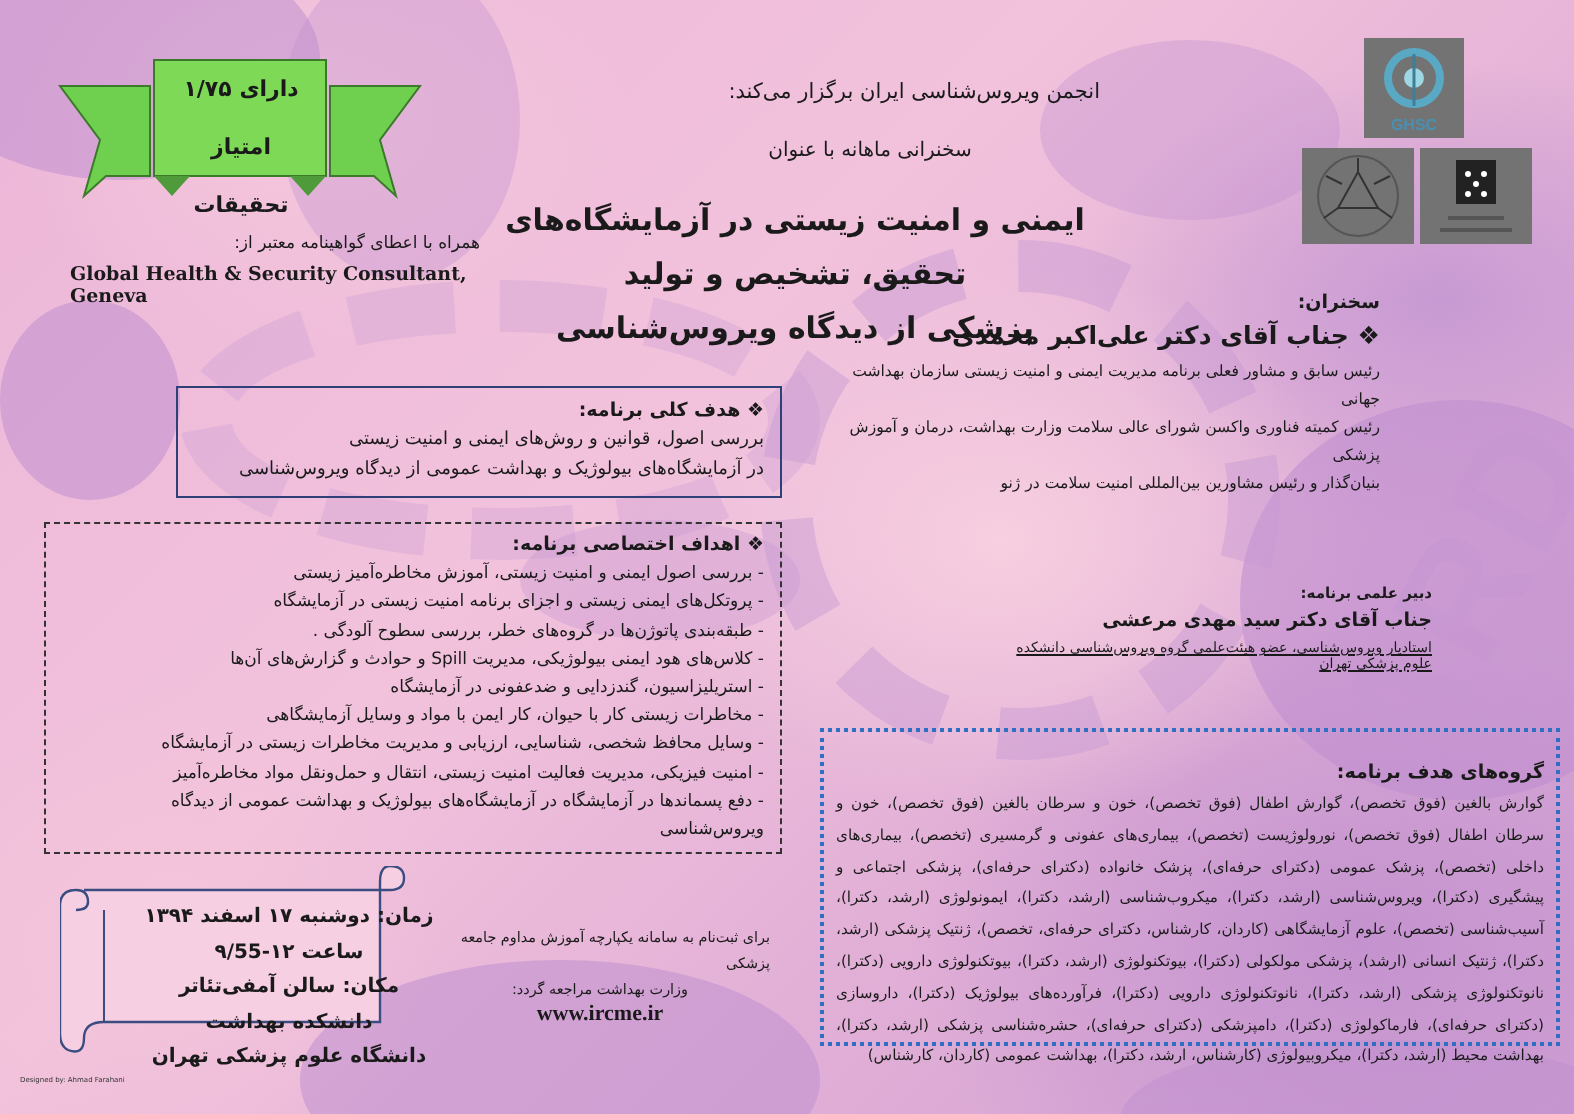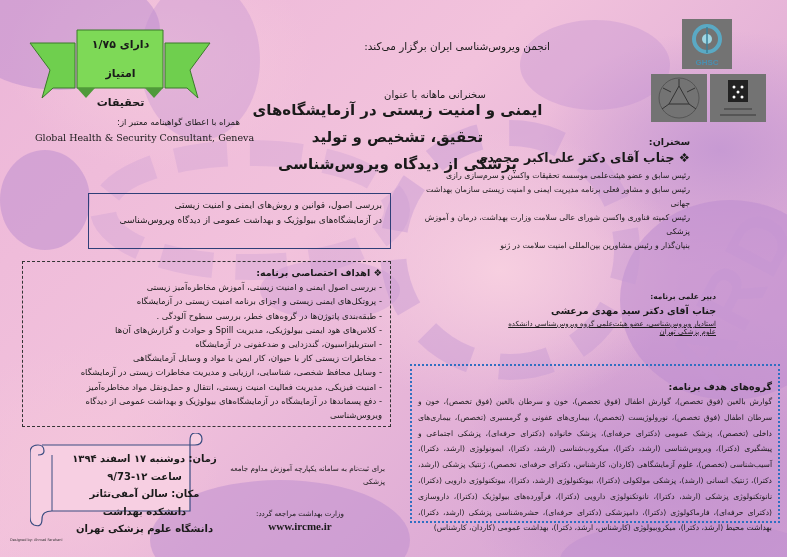--- a/index.html
+++ b/index.html
@@ -24,40 +24,40 @@
     .gear {
       position: absolute; border-radius: 50%;
       border: 26px dashed #c79ad4; opacity: .45;
     }
     .bg-text {
       position: absolute; font-family: "Liberation Sans", sans-serif; font-weight: bold;
       color: #c797d3; opacity: .6; transform: rotate(-62deg);
       font-size: 80px; letter-spacing: 4px;
     }
     .rtl { direction: rtl; text-align: right; }
-    .center { text-align: center; margin-top: 19px; }
+    .center { text-align: center; }
 
     
     .hdr-organizer { position: absolute; left: 350px; top: 40px; width: 200px; font-size: 10.5px; }
     .hdr-subtitle { position: absolute; left: 360px; top: 70px; width: 150px; font-size: 10px; }
     .hdr-title {
       position: absolute; left: 230px; top: 97px; width: 335px;
       font-size: 15px; font-weight: bold; line-height: 27px; direction: rtl; text-align: center;
     }
 
     
     .ribbon { position: absolute; left: 0; top: 10px; width: 240px; height: 95px; }
     .ribbon-text {
       position: absolute; left: 78px; top: 20px; width: 85px;
       font-size: 11px; font-weight: bold; line-height: 29px; text-align: center; direction: rtl;
     }
     .cert-line { position: absolute; left: 90px; top: 117px; width: 150px; font-size: 8.5px; }
     .cert-org {
       position: absolute; left: 35px; top: 132px; width: 230px;
-      font-family: "DejaVu Serif", serif; font-weight: normal; font-size: 9.5px;
+      font-family: "DejaVu Serif", serif; font-weight: bold; font-size: 9.5px;
     }
 
     
     .logo { position: absolute; background: #737373; }
     .logo-ghsc { left: 682px; top: 19px; width: 50px; height: 50px; }
     .logo-ivs  { left: 651px; top: 74px; width: 56px; height: 48px; }
     .logo-tums { left: 710px; top: 74px; width: 56px; height: 48px; }
 
     
     .box-general {
@@ -66,21 +66,21 @@
       font-size: 9px; line-height: 15px;
     }
     .box-head { font-weight: bold; font-size: 9.5px; }
     .box-specific {
       position: absolute; left: 22px; top: 261px; width: 369px; height: 166px;
       border: 1.5px dashed #333; padding: 4px 8px;
       font-size: 8.5px; line-height: 14.2px;
     }
 
     
-    .speakers { position: absolute; left: 420px; top: 136px; width: 270px; }
+    .speakers { position: absolute; left: 420px; top: 146px; width: 270px; }
     .spk-label { font-size: 9.5px; font-weight: bold; margin-bottom: 3px; }
     .spk-name { font-size: 12.5px; font-weight: bold; margin-bottom: 4px; }
     .spk-line { font-size: 7.8px; line-height: 14px; }
 
     .secretary { position: absolute; left: 496px; top: 292px; width: 220px; }
     .sec-label { font-size: 7.5px; font-weight: bold; }
     .sec-name { font-size: 9.5px; font-weight: bold; margin: 4px 0; }
     .sec-line { font-size: 7px; text-decoration: underline; }
 
     
@@ -170,41 +170,41 @@
       <circle cx="32" cy="13" r="1.5" fill="#fff"></circle>
     <circle cx="28" cy="18" r="1.5" fill="#fff"></circle>
       <circle cx="24" cy="23" r="1.5" fill="#fff"></circle>
     <circle cx="32" cy="23" r="1.5" fill="#fff"></circle>
     <rect x="14" y="34" width="28" height="2" fill="#555"></rect>
     <rect x="10" y="40" width="36" height="2" fill="#555"></rect>
   </svg>
 </div>
 
 <div class="box-general rtl">
+  <div class="box-head">❖ هدف کلی برنامه:</div>
   <div>بررسی اصول، قوانین و روش‌های ایمنی و امنیت زیستی</div>
   <div>در آزمایشگاه‌های بیولوژیک و بهداشت عمومی از دیدگاه ویروس‌شناسی</div>
 </div>
 
 <div class="box-specific rtl">
   <div class="box-head">❖ اهداف اختصاصی برنامه:</div>
   <div>- بررسی اصول ایمنی و امنیت زیستی، آموزش مخاطره‌آمیز زیستی</div>
   <div>- پروتکل‌های ایمنی زیستی و اجزای برنامه امنیت زیستی در آزمایشگاه</div>
   <div>- طبقه‌بندی پاتوژن‌ها در گروه‌های خطر، بررسی سطوح آلودگی .</div>
   <div>- کلاس‌های هود ایمنی بیولوژیکی، مدیریت Spill و حوادث و گزارش‌های آن‌ها</div>
   <div>- استریلیزاسیون، گندزدایی و ضدعفونی در آزمایشگاه</div>
   <div>- مخاطرات زیستی کار با حیوان، کار ایمن با مواد و وسایل آزمایشگاهی</div>
   <div>- وسایل محافظ شخصی، شناسایی، ارزیابی و مدیریت مخاطرات زیستی در آزمایشگاه</div>
   <div>- امنیت فیزیکی، مدیریت فعالیت امنیت زیستی، انتقال و حمل‌ونقل مواد مخاطره‌آمیز</div>
   <div>- دفع پسماندها در آزمایشگاه در آزمایشگاه‌های بیولوژیک و بهداشت عمومی از دیدگاه ویروس‌شناسی</div>
 </div>
 
 <div class="speakers rtl">
   <div class="spk-label">سخنران:</div>
   <div class="spk-name">❖ جناب آقای دکتر علی‌اکبر محمدی</div>
-  <div class="spk-line">رئیس سابق و عضو هیئت‌علمی موسسه تحقیقات واکسن و سرم‌سازی رازی</div>
   <div class="spk-line">رئیس سابق و مشاور فعلی برنامه مدیریت ایمنی و امنیت زیستی سازمان بهداشت جهانی</div>
   <div class="spk-line">رئیس کمیته فناوری واکسن شورای عالی سلامت وزارت بهداشت، درمان و آموزش پزشکی</div>
   <div class="spk-line">بنیان‌گذار و رئیس مشاورین بین‌المللی امنیت سلامت در ژنو</div>
 </div>
 
 <div class="secretary rtl">
   <div class="sec-label">دبیر علمی برنامه:</div>
   <div class="sec-name">جناب آقای دکتر سید مهدی مرعشی</div>
   <div class="sec-line">استادیار ویروس‌شناسی، عضو هیئت‌علمی گروه ویروس‌شناسی دانشکده علوم پزشکی تهران</div>
 </div>
@@ -214,21 +214,21 @@
   <div>گوارش بالغین (فوق تخصص)، گوارش اطفال (فوق تخصص)، خون و سرطان بالغین (فوق تخصص)، خون و سرطان اطفال (فوق تخصص)، نورولوژیست (تخصص)، بیماری‌های عفونی و گرمسیری (تخصص)، بیماری‌های داخلی (تخصص)، پزشک عمومی (دکترای حرفه‌ای)، پزشک خانواده (دکترای حرفه‌ای)، پزشکی اجتماعی و پیشگیری (دکترا)، ویروس‌شناسی (ارشد، دکترا)، میکروب‌شناسی (ارشد، دکترا)، ایمونولوژی (ارشد، دکترا)، آسیب‌شناسی (تخصص)، علوم آزمایشگاهی (کاردان، کارشناس، دکترای حرفه‌ای، تخصص)، ژنتیک پزشکی (ارشد، دکترا)، ژنتیک انسانی (ارشد)، پزشکی مولکولی (دکترا)، بیوتکنولوژی (ارشد، دکترا)، بیوتکنولوژی دارویی (دکترا)، نانوتکنولوژی پزشکی (ارشد، دکترا)، نانوتکنولوژی دارویی (دکترا)، فرآورده‌های بیولوژیک (دکترا)، داروسازی (دکترای حرفه‌ای)، فارماکولوژی (دکترا)، دامپزشکی (دکترای حرفه‌ای)، حشره‌شناسی پزشکی (ارشد، دکترا)، بهداشت محیط (ارشد، دکترا)، میکروبیولوژی (کارشناس، ارشد، دکترا)، بهداشت عمومی (کاردان، کارشناس)</div>
 </div>
 
 <div class="scroll">
   <svg width="175" height="95" viewBox="0 0 175 95">
     <path d="M12,12 L165,12 Q172,12 172,6 Q172,0 165,0 Q160,0 160,8 L160,78 L22,78 Q12,78 12,86 Q12,95 4,92 Q0,90 0,84 L0,20 Q0,12 8,12 Q14,12 14,18 Q14,22 8,22" fill="#f7cfe2" stroke="#3a4c80" stroke-width="1.2"></path>
     <line x1="22" y1="22" x2="22" y2="78" stroke="#3a4c80" stroke-width="1"></line>
   </svg>
   <div class="scroll-text">
     <div>زمان: دوشنبه ۱۷ اسفند ۱۳۹۴</div>
-    <div>ساعت ۱۲-۹/73</div>
+    <div>ساعت ۱۲-۹/55</div>
     <div>مکان: سالن آمفی‌تئاتر دانشکده بهداشت</div>
     <div>دانشگاه علوم پزشکی تهران</div>
   </div>
 </div>
 
 <div class="register rtl">
   <div>برای ثبت‌نام به سامانه یکپارچه آموزش مداوم جامعه پزشکی</div>
   <div class="center">وزارت بهداشت مراجعه گردد:</div>
   <div class="register-url">www.ircme.ir</div>
 </div>

